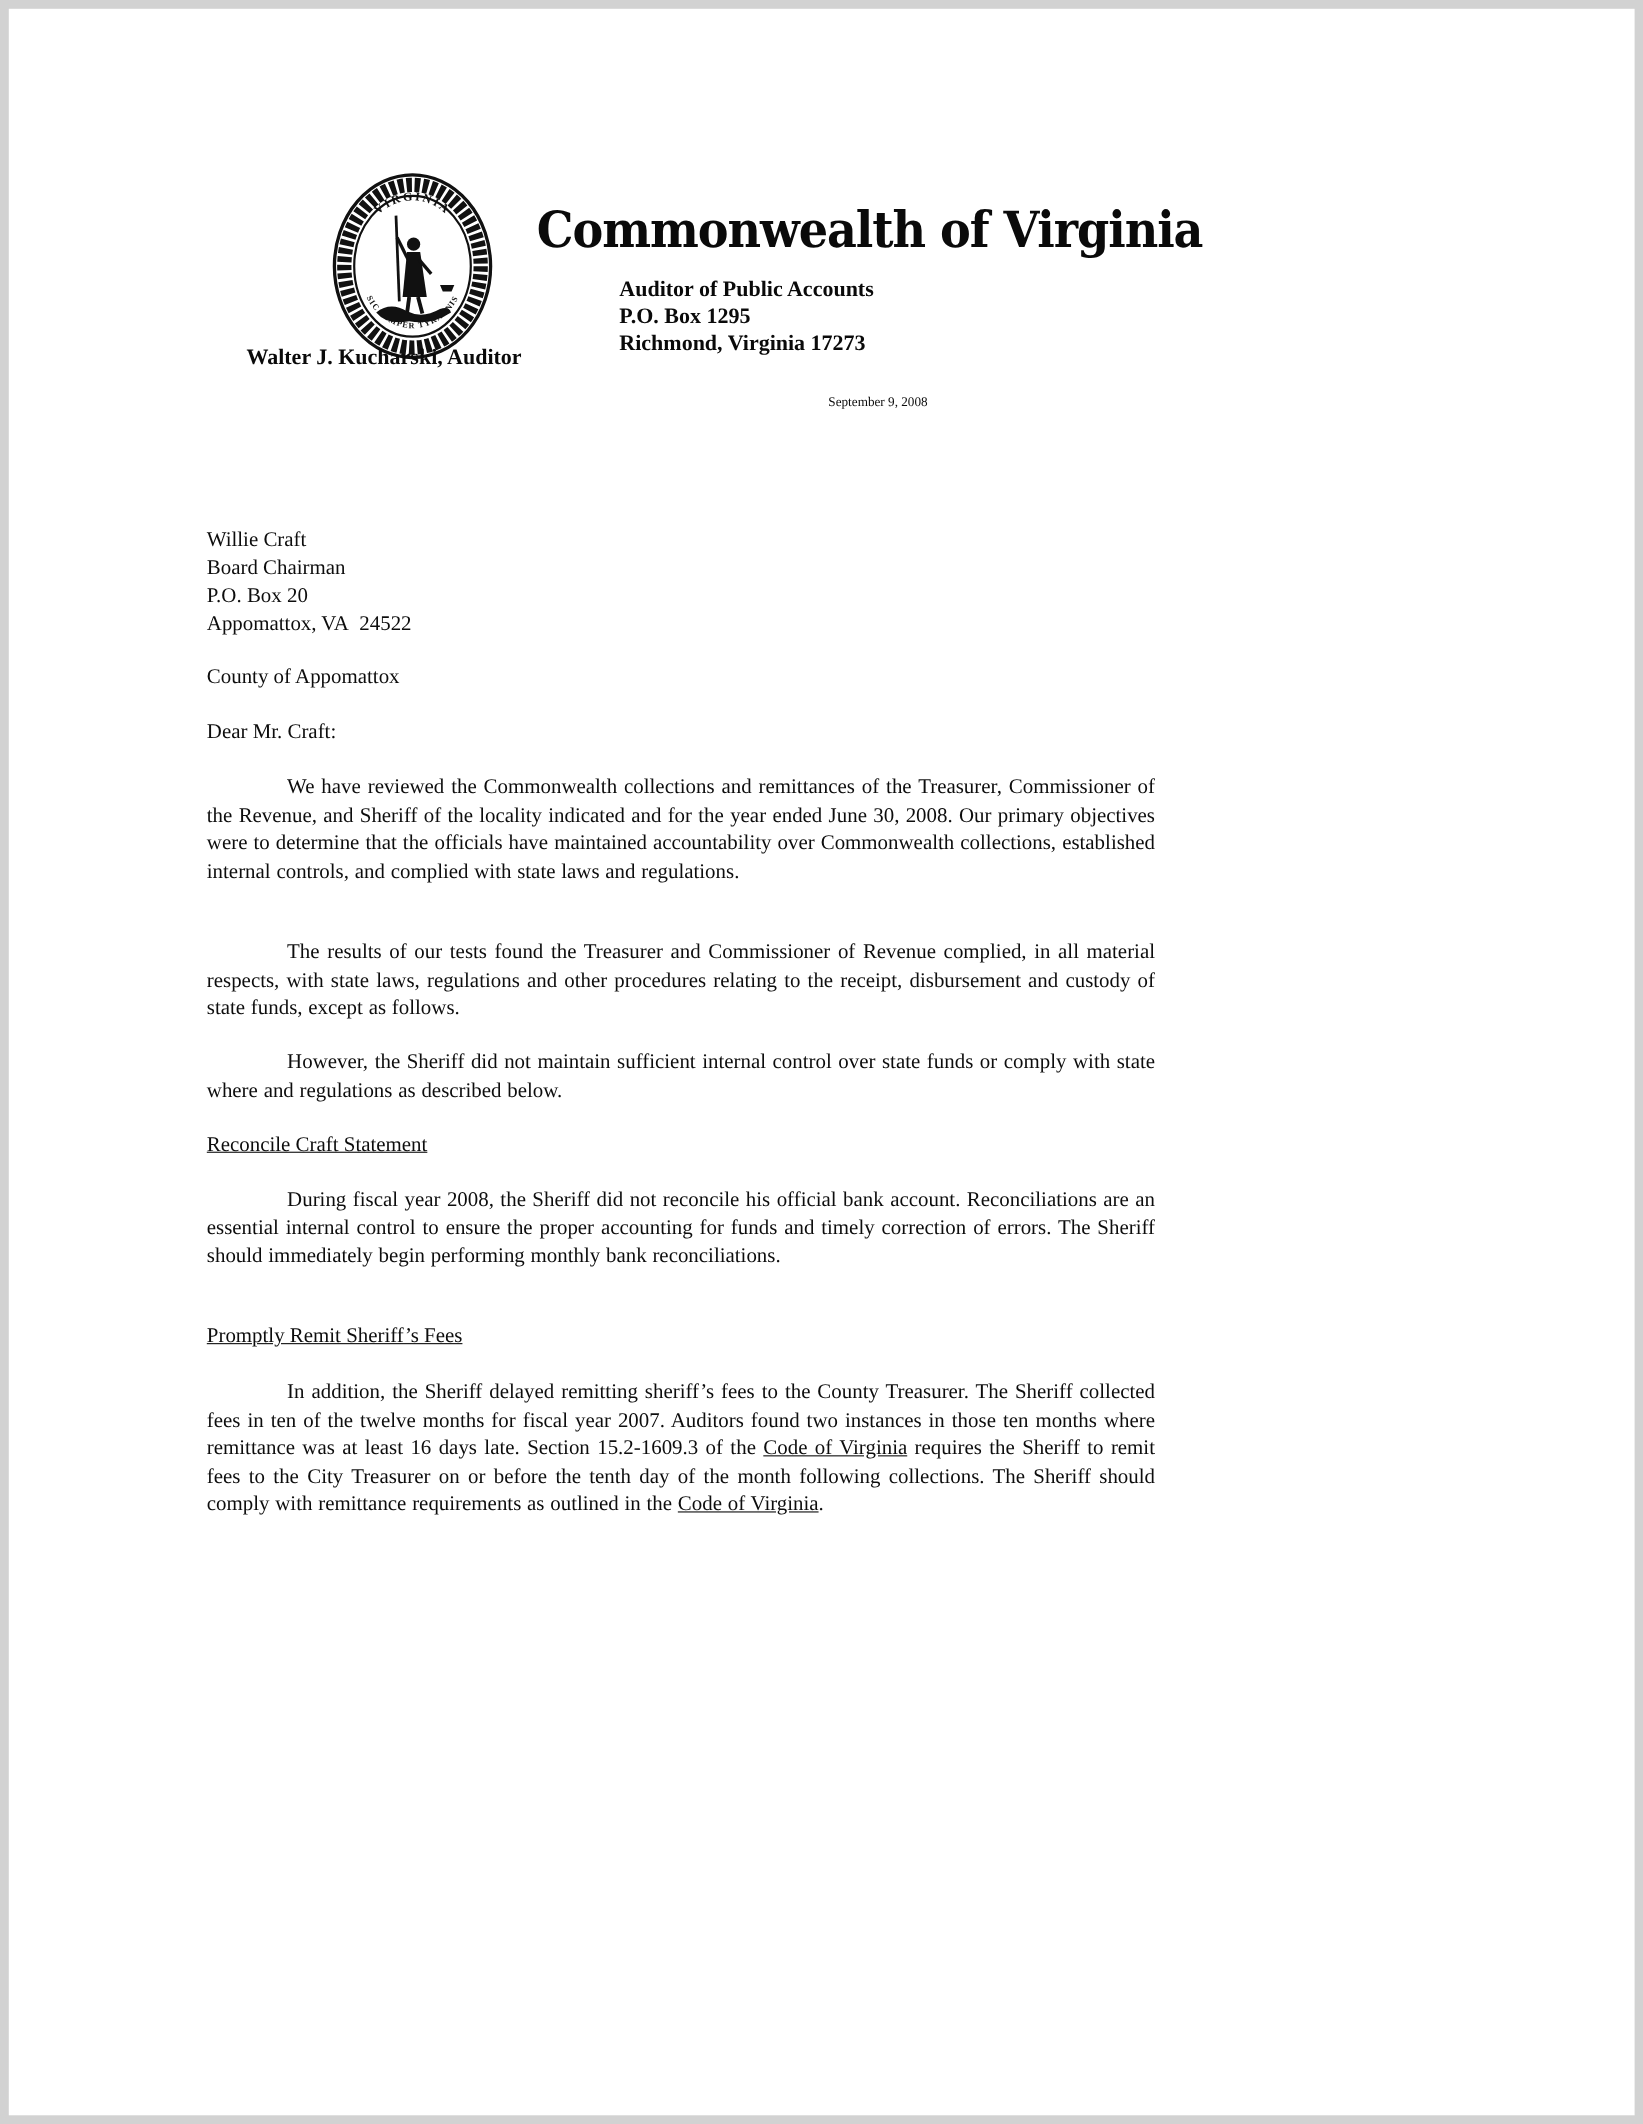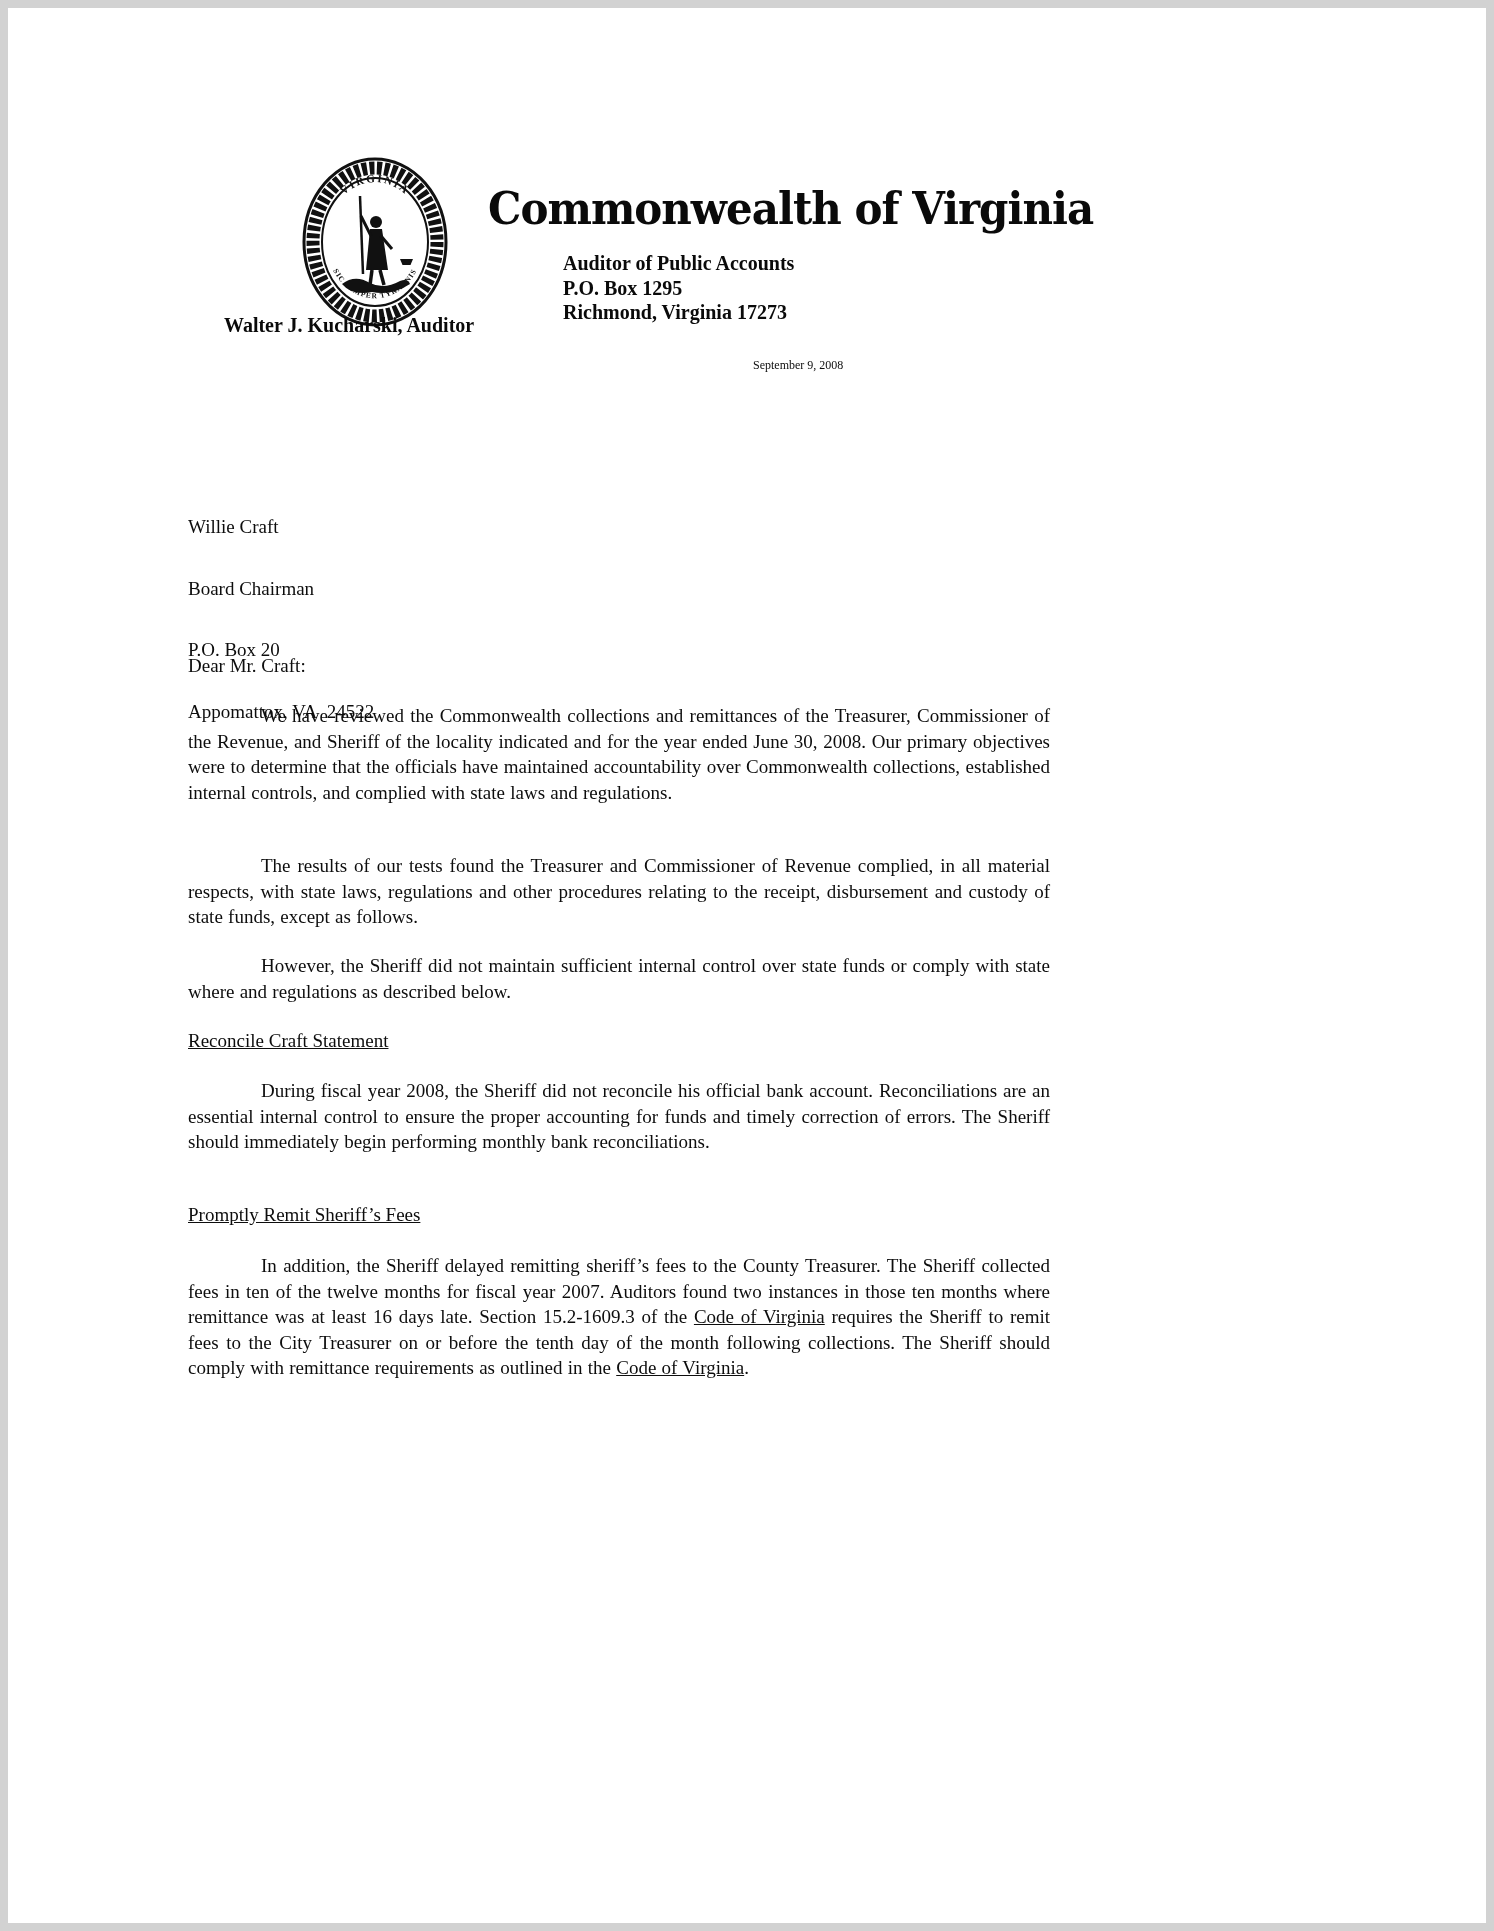--- a/index.html
+++ b/index.html
@@ -72,21 +72,21 @@
   }
   
   .abs { position: absolute; }
   .text-col {
     left: 180px;
     width: 862px;
     font-size: 19px;
     line-height: 25.5px;
     color: #0d0d0d;
   }
-  .block-lines div { min-height: 25.5px; margin-top: 36px; }
+  .block-lines div { min-height: 25.5px; }
   .body-par {
     margin: 0;
     text-align: justify;
     text-indent: 73px;
     word-spacing: 0.5px;
   }
   .section-heading {
     margin: 0;
     font-size: 19px;
     font-weight: normal;
@@ -137,20 +137,21 @@
 
     <div class="date-line">September 9, 2008</div>
 
     <div class="abs text-col block-lines" style="top:470px;">
       <div>Willie Craft</div>
       <div>Board Chairman</div>
       <div>P.O. Box 20</div>
       <div>Appomattox, VA&nbsp; 24522</div>
     </div>
 
+    <div class="abs text-col" style="top:595px;">County of Appomattox</div>
 
     <div class="abs text-col" style="top:645px;">Dear Mr. Craft:</div>
 
     <p class="abs text-col body-par" style="top:695px;">We have reviewed the Commonwealth collections and remittances of the Treasurer, Commissioner of the Revenue, and Sheriff of the locality indicated and for the year ended June 30, 2008.  Our primary objectives were to determine that the officials have maintained accountability over Commonwealth collections, established internal controls, and complied with state laws and regulations.</p>
 
     <p class="abs text-col body-par" style="top:845px;">The results of our tests found the Treasurer and Commissioner of Revenue complied, in all material respects, with state laws, regulations and other procedures relating to the receipt, disbursement and custody of state funds, except as follows.</p>
 
     <p class="abs text-col body-par" style="top:945px;">However, the Sheriff did not maintain sufficient internal control over state funds or comply with state where and regulations as described below.</p>
 
     <h2 class="abs text-col section-heading" style="top:1020px;">Reconcile Craft Statement</h2>

